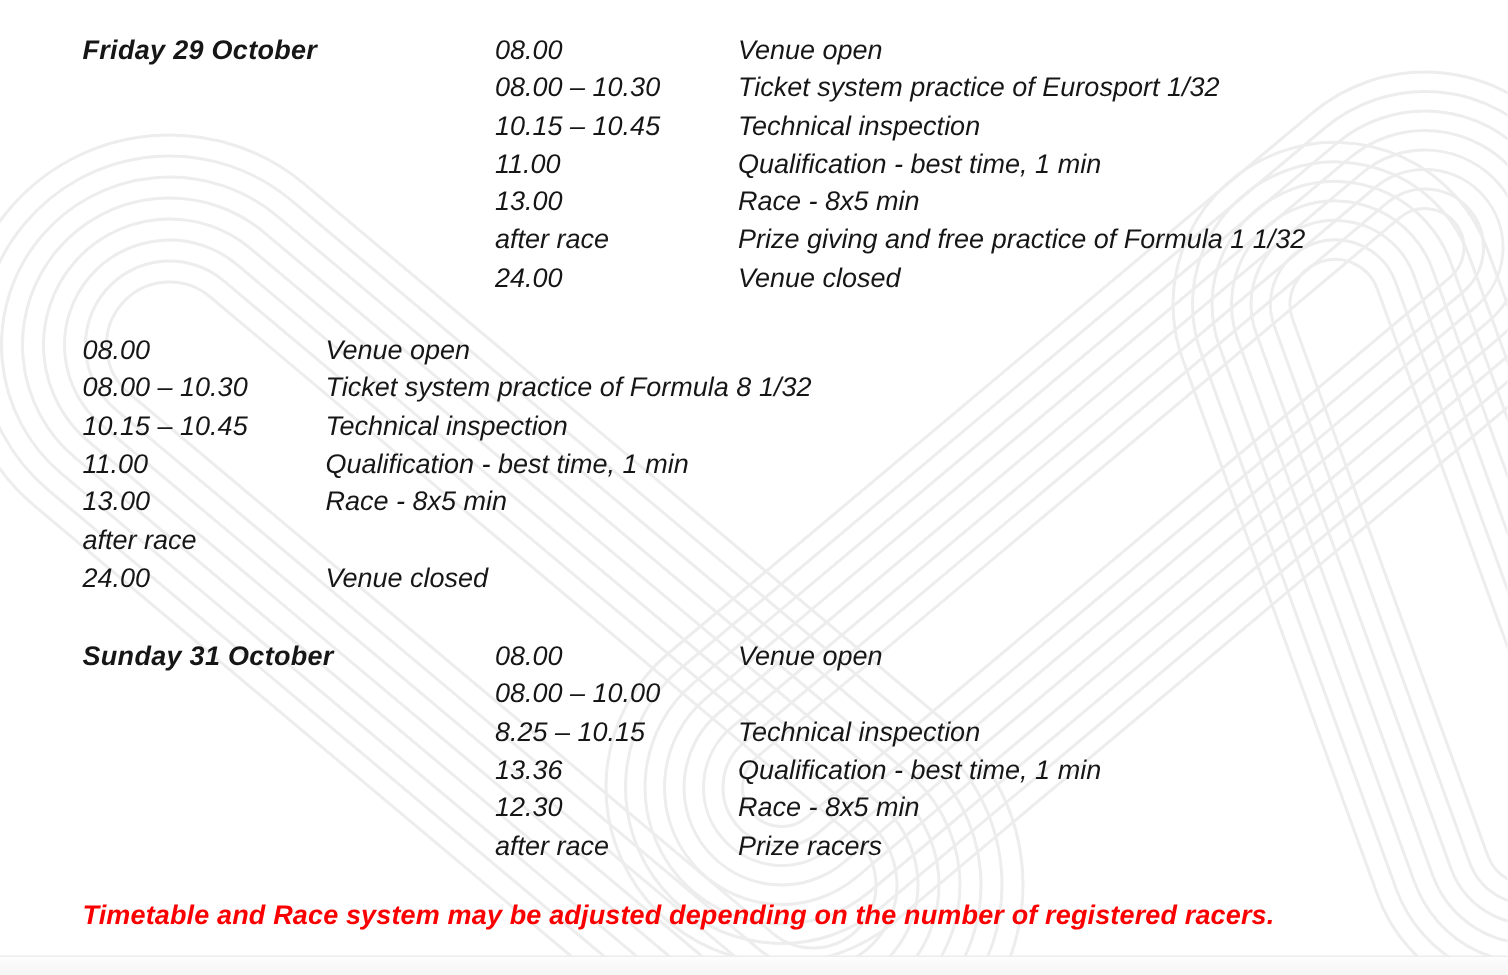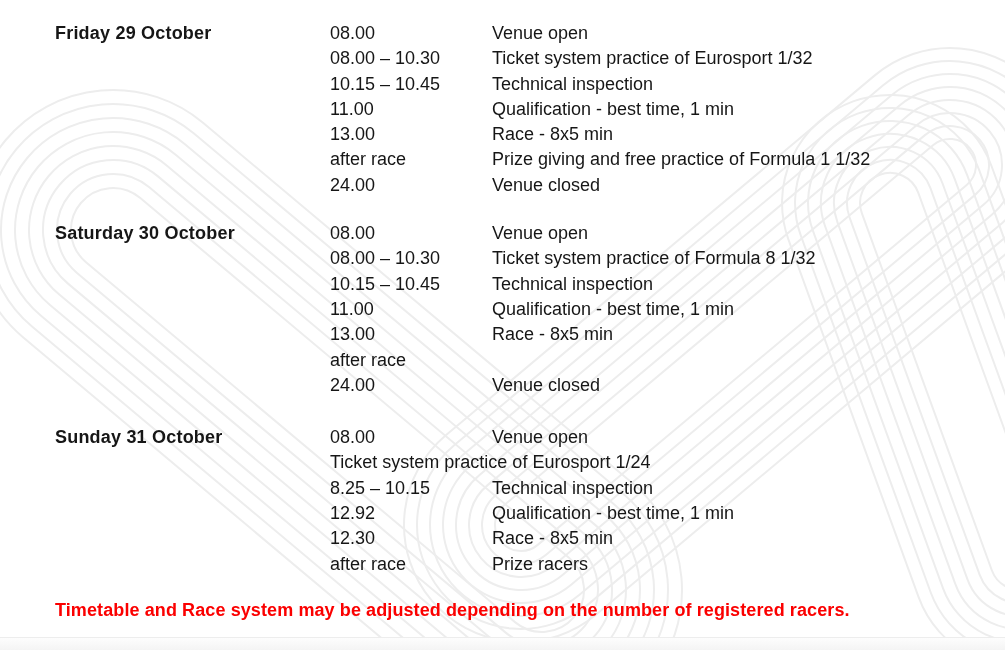--- a/index.html
+++ b/index.html
@@ -18,21 +18,21 @@
     font-family:"Liberation Sans","DejaVu Sans",sans-serif;
     font-size:18px;
     color:var(--text-color);
   }
   .bg-svg{
     position:absolute;left:0;top:0;width:1005px;height:650px;
     pointer-events:none;
   }
   .bg-svg rect{fill:none;stroke:var(--curve-color);stroke-width:2;}
   .timetable{
-    position:absolute;left:55px;top:21px;right:16px;
+    position:absolute;left:55px;top:21px;right:16px;font-style:italic;
   }
   .section{display:flex;margin-bottom:23px;}
   .section:nth-child(2){margin-bottom:27px;}
   .day{
     width:275px;
     font-weight:bold;
     line-height:25.3px;
     letter-spacing:.2px;
   }
   .rows{flex:1;}
@@ -123,21 +123,20 @@
   </div>
 
   <div class="row">
     <span class="time">24.00</span>
     <span class="desc">Venue closed</span>
   </div>
 </div>
   </div>
 
   <div class="section">
-    <div class="day">Saturday 30 October</div>
     <div class="rows">
   <div class="row">
     <span class="time">08.00</span>
     <span class="desc">Venue open</span>
   </div>
 
   <div class="row">
     <span class="time">08.00 – 10.30</span>
     <span class="desc">Ticket system practice of Formula 8 1/32</span>
   </div>
@@ -170,30 +169,30 @@
 
   <div class="section">
     <div class="day">Sunday 31 October</div>
     <div class="rows">
   <div class="row">
     <span class="time">08.00</span>
     <span class="desc">Venue open</span>
   </div>
 
   <div class="row">
-    <span class="desc">Ticket system practice of Eurosport 1/24</span>
+    <span class="time">08.00 – 10.00</span>
   </div>
 
   <div class="row">
     <span class="time">8.25 – 10.15</span>
     <span class="desc">Technical inspection</span>
   </div>
 
   <div class="row">
-    <span class="time">12.92</span>
+    <span class="time">13.36</span>
     <span class="desc">Qualification - best time, 1 min</span>
   </div>
 
   <div class="row">
     <span class="time">12.30</span>
     <span class="desc">Race - 8x5 min</span>
   </div>
 
   <div class="row">
     <span class="time">after race</span>

